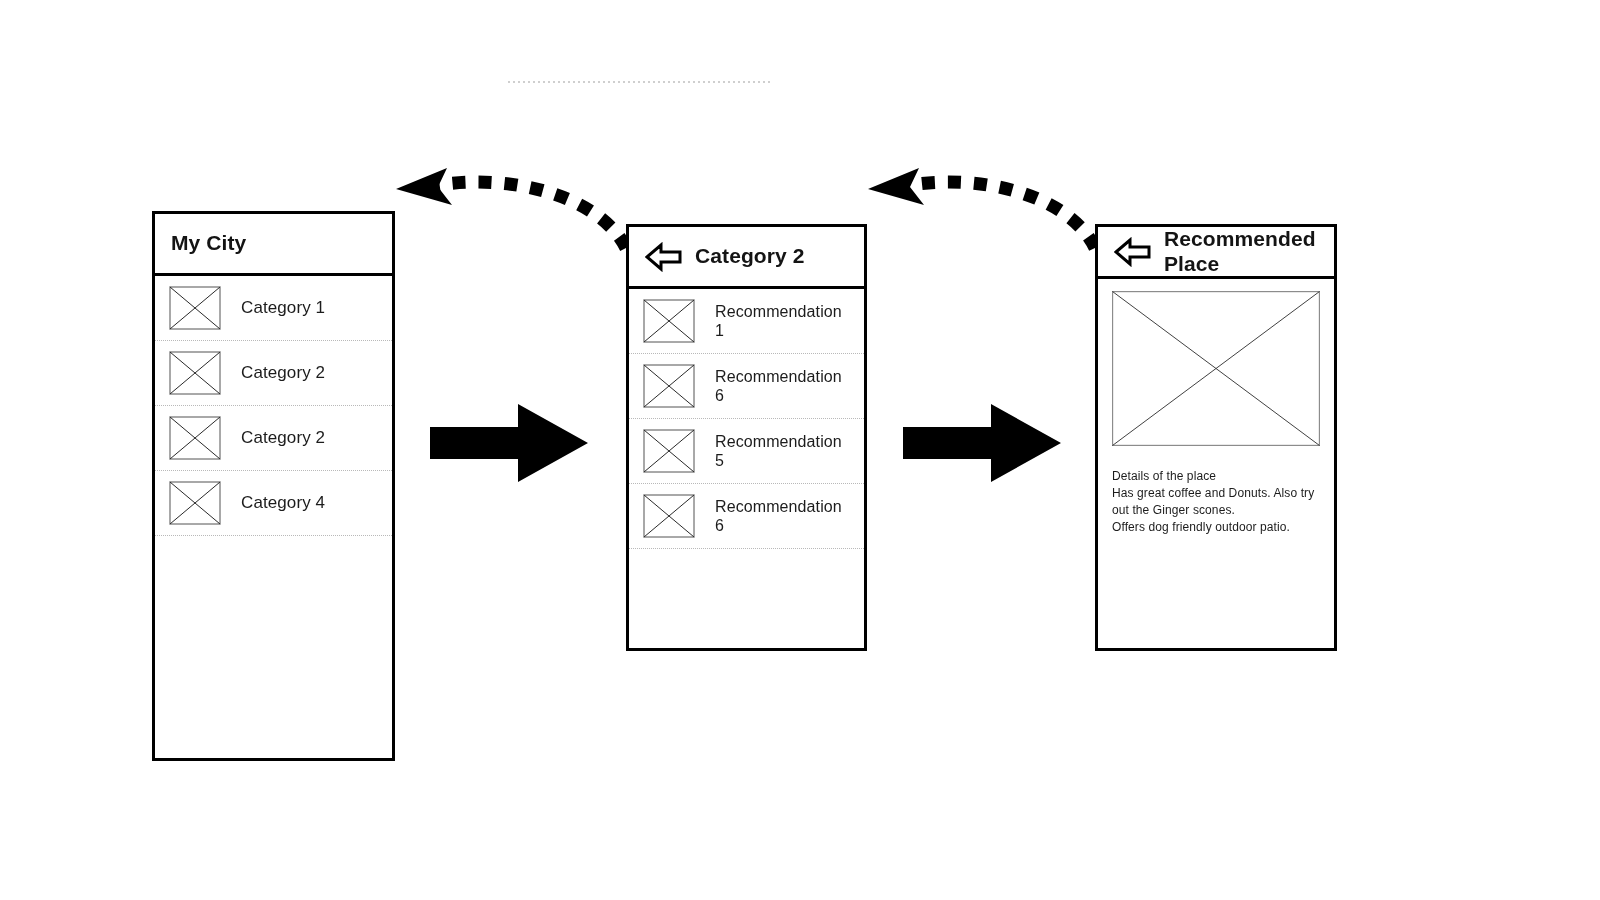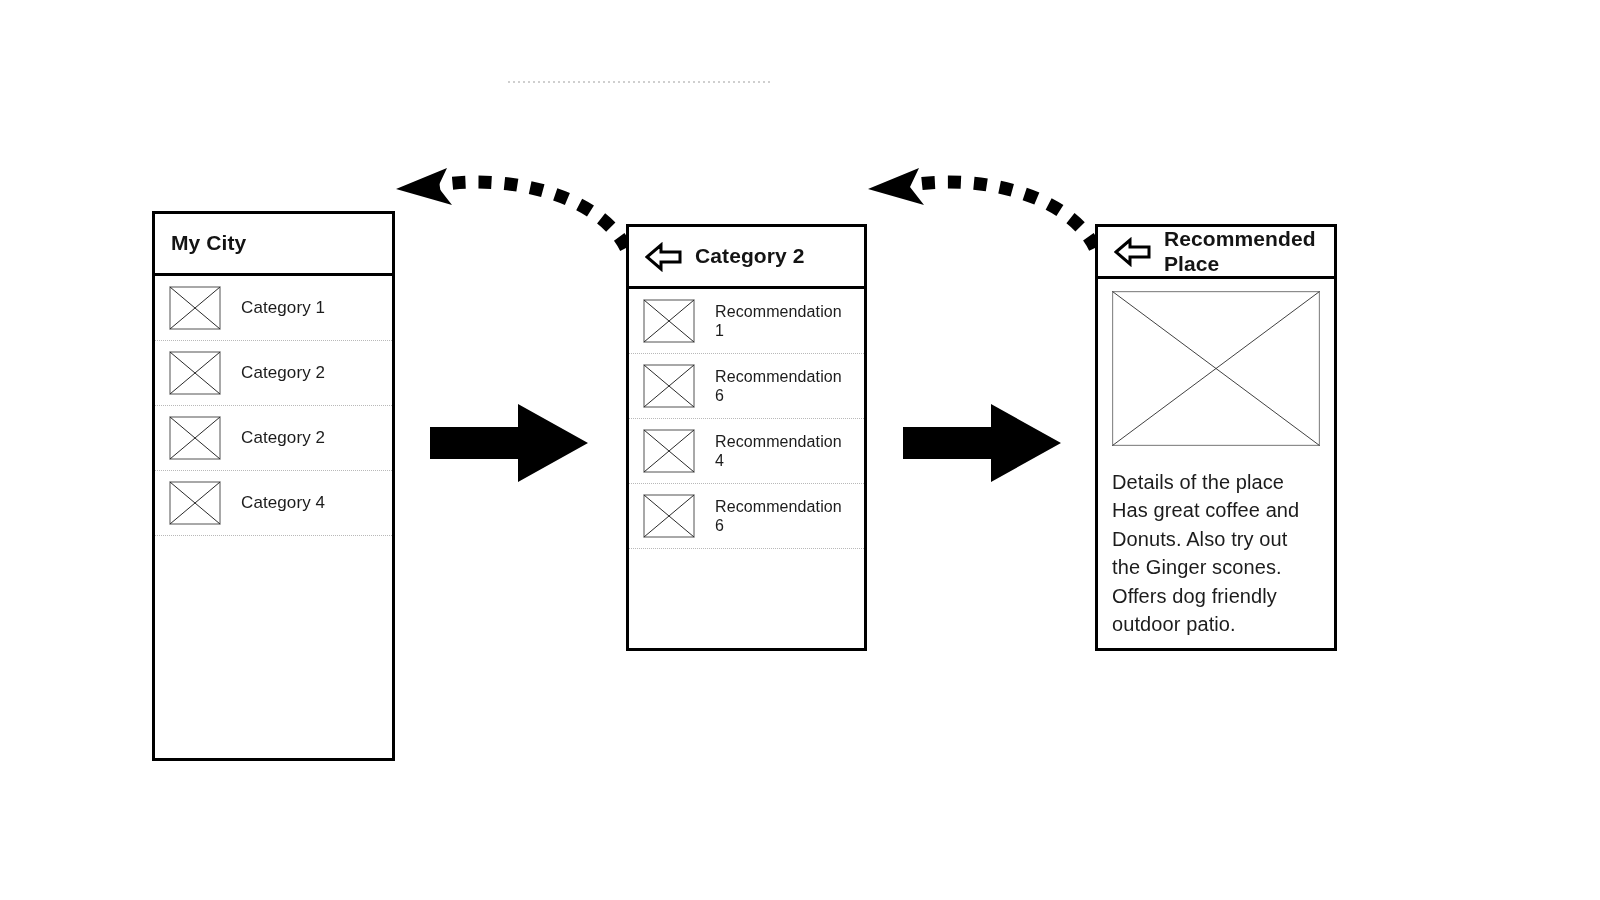--- a/index.html
+++ b/index.html
@@ -99,21 +99,21 @@
   .detail-body {
     padding: 12px 14px 0 14px;
   }
   .hero-image {
     display: block;
     width: 100%;
     height: 155px;
   }
   .detail-text {
     margin-top: 22px;
-    font-size: 20px;
+    font-size: 12px;
     line-height: 1.42;
     color: #1c1c1c;
     white-space: pre-line;
     letter-spacing: 0.1px;
   }
 
   
   #phone-city {
     left: 152px;
     top: 211px;
@@ -237,21 +237,21 @@
       <span class="row-label">Recommendation 6</span>
     </div>
 
 
     <div class="list-row compact">
       <svg class="thumb" viewBox="0 0 52 44">
         <rect x="1" y="1" width="50" height="42" fill="#ffffff" stroke="#8c8c8c" stroke-width="1.5"></rect>
         <line x1="1" y1="1" x2="51" y2="43" stroke="#2a2a2a" stroke-width="1"></line>
         <line x1="51" y1="1" x2="1" y2="43" stroke="#2a2a2a" stroke-width="1"></line>
       </svg>
-      <span class="row-label">Recommendation 4</span>
+      <span class="row-label">Recommendation 5</span>
     </div>
 
     <div class="list-row compact">
       <svg class="thumb" viewBox="0 0 52 44">
         <rect x="1" y="1" width="50" height="42" fill="#ffffff" stroke="#8c8c8c" stroke-width="1.5"></rect>
         <line x1="1" y1="1" x2="51" y2="43" stroke="#2a2a2a" stroke-width="1"></line>
         <line x1="51" y1="1" x2="1" y2="43" stroke="#2a2a2a" stroke-width="1"></line>
       </svg>
       <span class="row-label">Recommendation 6</span>
     </div>

